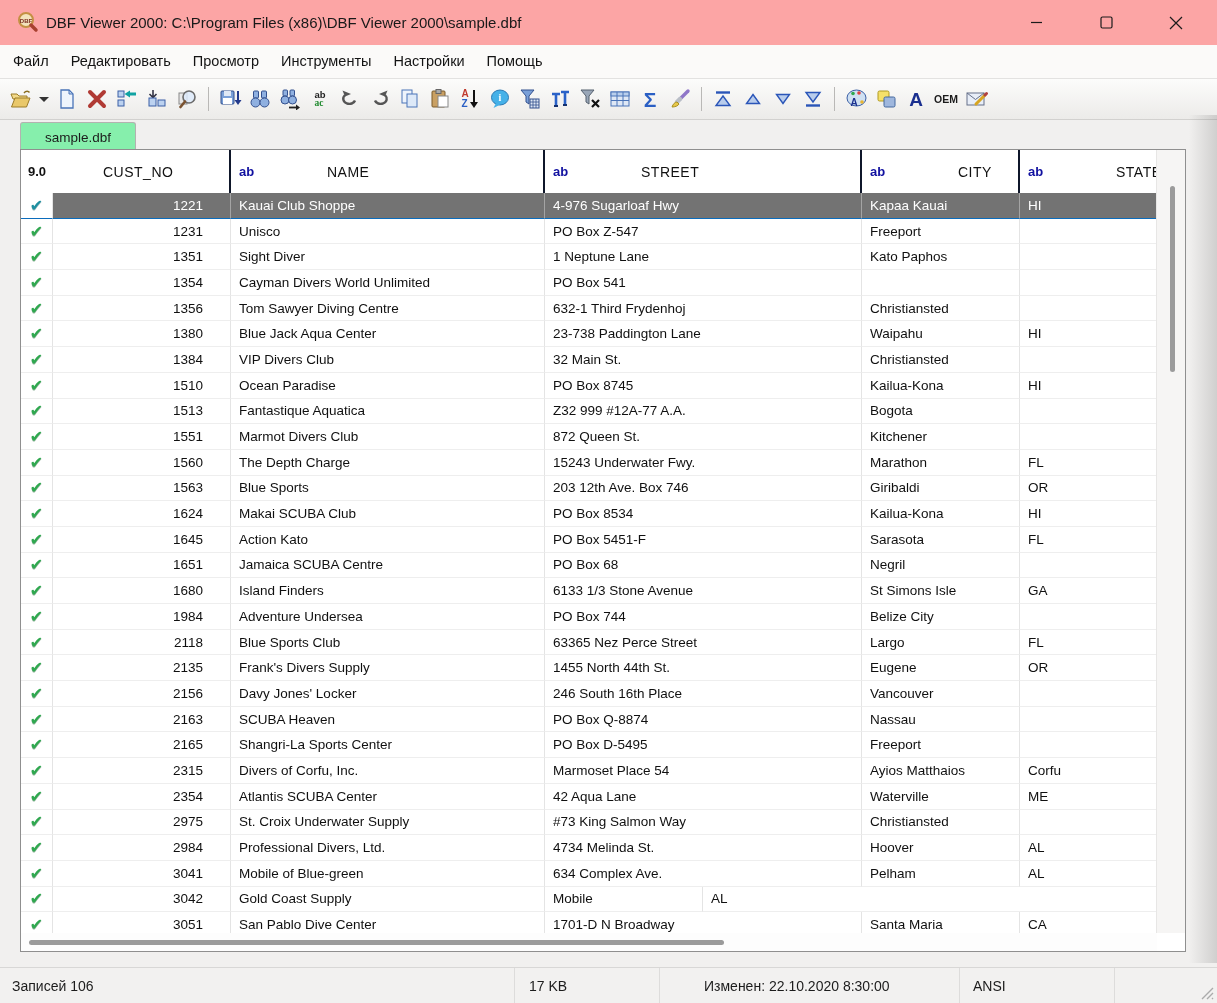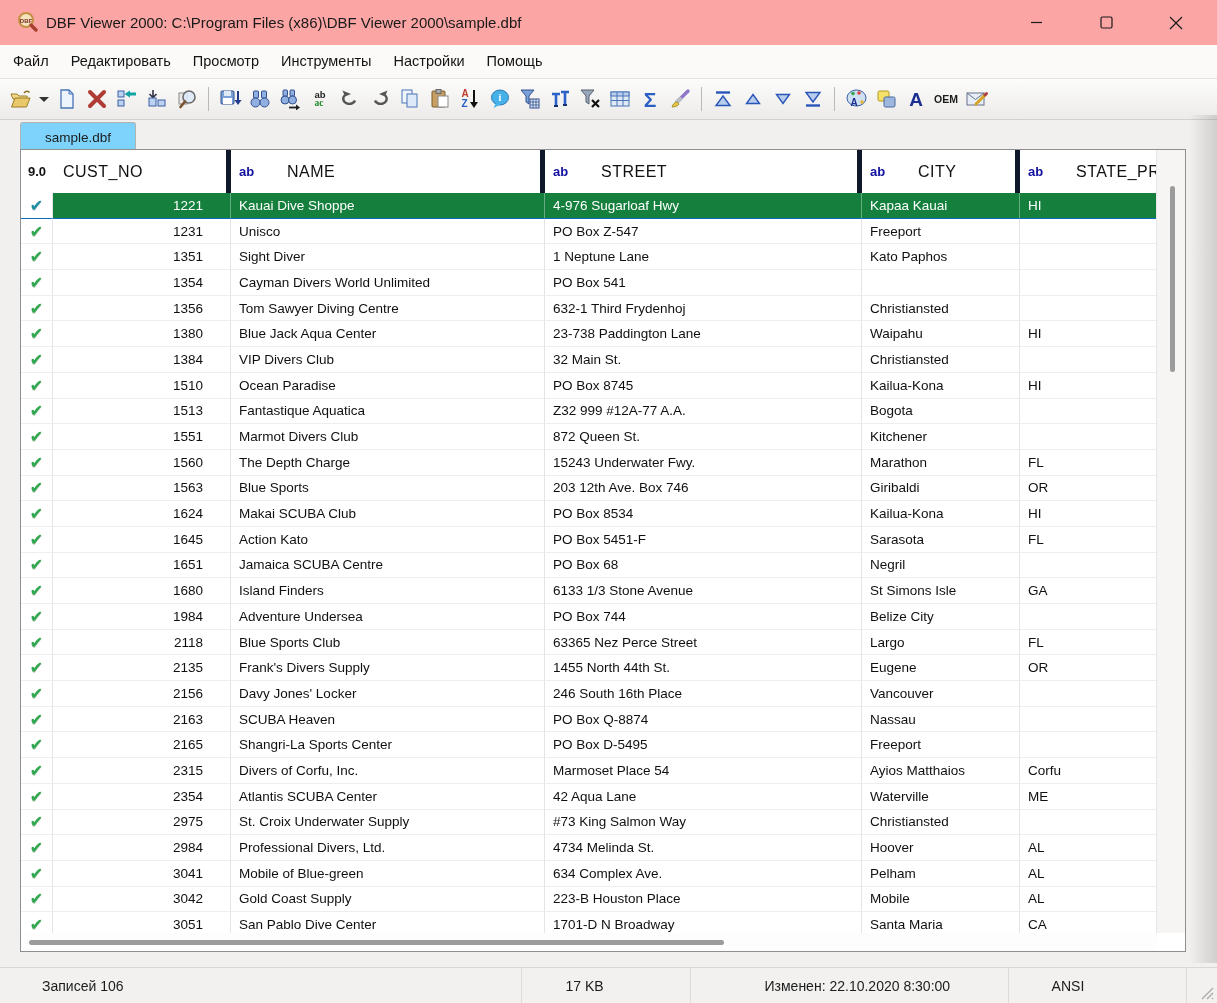--- a/index.html
+++ b/index.html
@@ -28,50 +28,50 @@
   .font-glyph{font-size:19px;color:#1a2f8f;}
   .oem-glyph{font-size:10.5px;color:#1b1b1b;letter-spacing:0;}
   .sort-ic{display:flex;align-items:center;}
   .sort-letters{display:flex;flex-direction:column;line-height:1;font-size:10px;font-weight:bold;}
   .sort-a{color:#c03a2e;}
   .sort-z{color:#2a5fc4;}
   .replace-ic{display:flex;flex-direction:column;line-height:1;font-size:9.5px;font-weight:bold;color:#222;}
   .replace-bottom{color:#1f8a2e;font-family:Liberation Serif, serif;}
   
   .tabstrip{position:absolute;left:0;top:119px;width:100%;height:30px;}
-  .tab{position:absolute;left:20px;top:3px;height:28px;min-width:94px;background:#7dd3fc;border:1px solid #b3b2b0;border-bottom:none;border-radius:3px 3px 0 0;display:flex;align-items:center;justify-content:center;font-size:13.5px;color:#1c1c1c;padding:0 10px;}
+  .tab{position:absolute;left:20px;top:3px;height:28px;min-width:94px;background:#86efac;border:1px solid #b3b2b0;border-bottom:none;border-radius:3px 3px 0 0;display:flex;align-items:center;justify-content:center;font-size:13.5px;color:#1c1c1c;padding:0 10px;}
   
   .panel{position:absolute;left:20px;top:149px;width:1166px;height:803px;background:#ffffff;border:1px solid #8f8f8f;box-sizing:border-box;}
   .thead{position:absolute;left:0;top:0;right:28px;height:43px;background:#fff;border-bottom:1px solid #cfcfcf;display:flex;}
-  .hcell{display:flex;align-items:center;border-right:5px solid #0f172a;box-sizing:border-box;overflow:hidden;white-space:nowrap;}
+  .hcell{display:flex;align-items:center;border-right:2px solid #0f172a;box-sizing:border-box;overflow:hidden;white-space:nowrap;}
   .hc0{width:210px;}.hc1{width:314px;}.hc2{width:317px;}.hc3{width:158px;}.hc4{flex:1;border-right:none;}
   .htype{font-weight:bold;font-size:13px;color:#111;flex:none;}
   .hc0 .htype{margin-left:7px;width:35px;}
   .hcell .htype.ab{color:#1111a0;}
   .hc1 .htype,.hc2 .htype,.hc3 .htype,.hc4 .htype{margin-left:8px;width:48px;}
-  .hname{font-size:16px;color:#111;letter-spacing:.5px;}
+  .hname{font-size:14px;color:#111;letter-spacing:.5px;margin-left:40px;}
   .tbody{position:absolute;left:0;top:43px;right:28px;bottom:18px;overflow:hidden;}
   .trow{display:flex;height:25.7px;box-sizing:border-box;align-items:center;}
   .cell{height:100%;display:flex;align-items:center;border-right:1px solid #e4e4e4;border-bottom:1px solid #eeeeee;box-sizing:border-box;font-size:13.5px;color:#101010;white-space:nowrap;overflow:hidden;}
   .c0{width:32px;justify-content:center;font-size:16px;color:#2fa84f;text-shadow:0 1px 0 rgba(20,90,40,.45);}
   .c1{width:178px;justify-content:flex-end;padding-right:27px;}
   .c2{width:314px;padding-left:8px;}
   .c3{width:317px;padding-left:8px;}
   .c4{width:158px;padding-left:8px;}
   .c5{flex:1;padding-left:8px;border-right:none;}
-  .trow.selected .cell{background:#15803d;color:#fff;border-right-color:rgba(255,255,255,.35);border-bottom-color:#0b6cbc;}
+  .trow.selected .cell{background:#737373;color:#fff;border-right-color:rgba(255,255,255,.35);border-bottom-color:#0b6cbc;}
   .trow.selected .c0{background:#fff;color:#1f8fa0;border-right-color:#e4e4e4;text-shadow:0 1px 0 rgba(10,80,90,.4);}
   
   .vscroll{position:absolute;top:0;right:0;bottom:18px;width:28px;background:#f6f5f4;border-left:1px solid #e7e6e5;}
   .vthumb{position:absolute;left:13px;top:36px;width:5px;height:186px;background:#9b9b9b;border-radius:3px;}
   .hscroll{position:absolute;left:0;right:28px;bottom:0;height:18px;background:#fdfdfd;}
   .hthumb{position:absolute;left:8px;top:7px;height:5px;width:695px;background:#9b9b9b;border-radius:3px;}
   
   .statusbar{position:absolute;left:0;bottom:0;width:100%;height:35px;background:#f2f1f0;border-top:1px solid #d8d7d6;display:flex;font-size:14px;color:#1c1c1c;}
-  .sseg{height:100%;display:flex;align-items:center;border-right:1px solid #dddcdb;box-sizing:border-box;margin-left:30px;}
+  .sseg{height:100%;display:flex;align-items:center;border-right:1px solid #dddcdb;box-sizing:border-box;}
   .s1{width:515px;padding-left:12px;}
   .s2{width:145px;padding-left:14px;}
   .s3{width:300px;padding-left:44px;text-align:right;}
   .s4{width:155px;padding-left:13px;text-align:right;}
   .s5{flex:1;border-right:none;position:relative;}
   .grip{position:absolute;right:3px;bottom:3px;}
   
   .edge-shade{position:absolute;right:0;top:115px;bottom:40px;width:28px;pointer-events:none;
     background:linear-gradient(to right,rgba(90,90,90,0),rgba(90,90,90,.22));}
 </style>
@@ -353,21 +353,21 @@
       </div>
       <div class="hcell hc4">
         <span class="htype ab">ab</span>
         <span class="hname">STATE_PRI</span>
       </div>
     </div>
   <div class="tbody">
       <div class="trow selected">
         <div class="cell c0">✔</div>
         <div class="cell c1">1221</div>
-        <div class="cell c2">Kauai Dive Shoppe</div>
+        <div class="cell c2">Kauai Club Shoppe</div>
         <div class="cell c3">4-976 Sugarloaf Hwy</div>
         <div class="cell c4">Kapaa Kauai</div>
         <div class="cell c5">HI</div>
       </div>
       <div class="trow">
         <div class="cell c0">✔</div>
         <div class="cell c1">1231</div>
         <div class="cell c2">Unisco</div>
         <div class="cell c3">PO Box Z-547</div>
         <div class="cell c4">Freeport</div>
@@ -570,21 +570,20 @@
         <div class="cell c1">3041</div>
         <div class="cell c2">Mobile of Blue-green</div>
         <div class="cell c3">634 Complex Ave.</div>
         <div class="cell c4">Pelham</div>
         <div class="cell c5">AL</div>
       </div>
       <div class="trow">
         <div class="cell c0">✔</div>
         <div class="cell c1">3042</div>
         <div class="cell c2">Gold Coast Supply</div>
-        <div class="cell c3">223-B Houston Place</div>
         <div class="cell c4">Mobile</div>
         <div class="cell c5">AL</div>
       </div>
       <div class="trow">
         <div class="cell c0">✔</div>
         <div class="cell c1">3051</div>
         <div class="cell c2">San Pablo Dive Center</div>
         <div class="cell c3">1701-D N Broadway</div>
         <div class="cell c4">Santa Maria</div>
         <div class="cell c5">CA</div>

